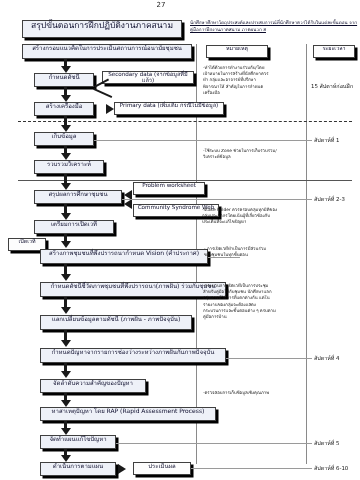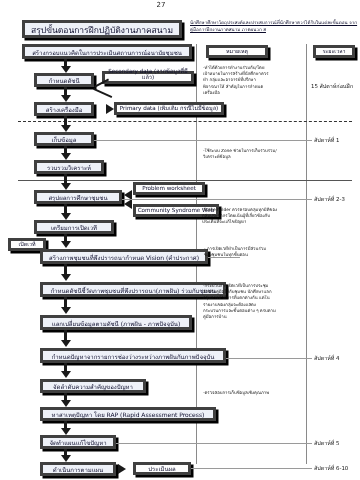--- a/index.html
+++ b/index.html
@@ -16,23 +16,23 @@
   
   .page-num{
     position:absolute;top:1px;left:0;width:322px;
     text-align:center;font-size:7px;color:#222;
   }
 
   
   .box{
     position:absolute;
     background:#eef1f8;
-    border:3px solid #404040;
+    border:1px solid #404040;
     box-shadow:2.5px 2.5px 0 0 #000;
-    display:flex;align-items:flex-end;justify-content:center;
+    display:flex;align-items:flex-start;justify-content:center;
     text-align:center;
     box-sizing:border-box;
     line-height:1.05;
     color:#0b0b2b;
   }
   .box.white{background:#fdfdfd;}
 
   
   .arrow-down{
     position:absolute;

